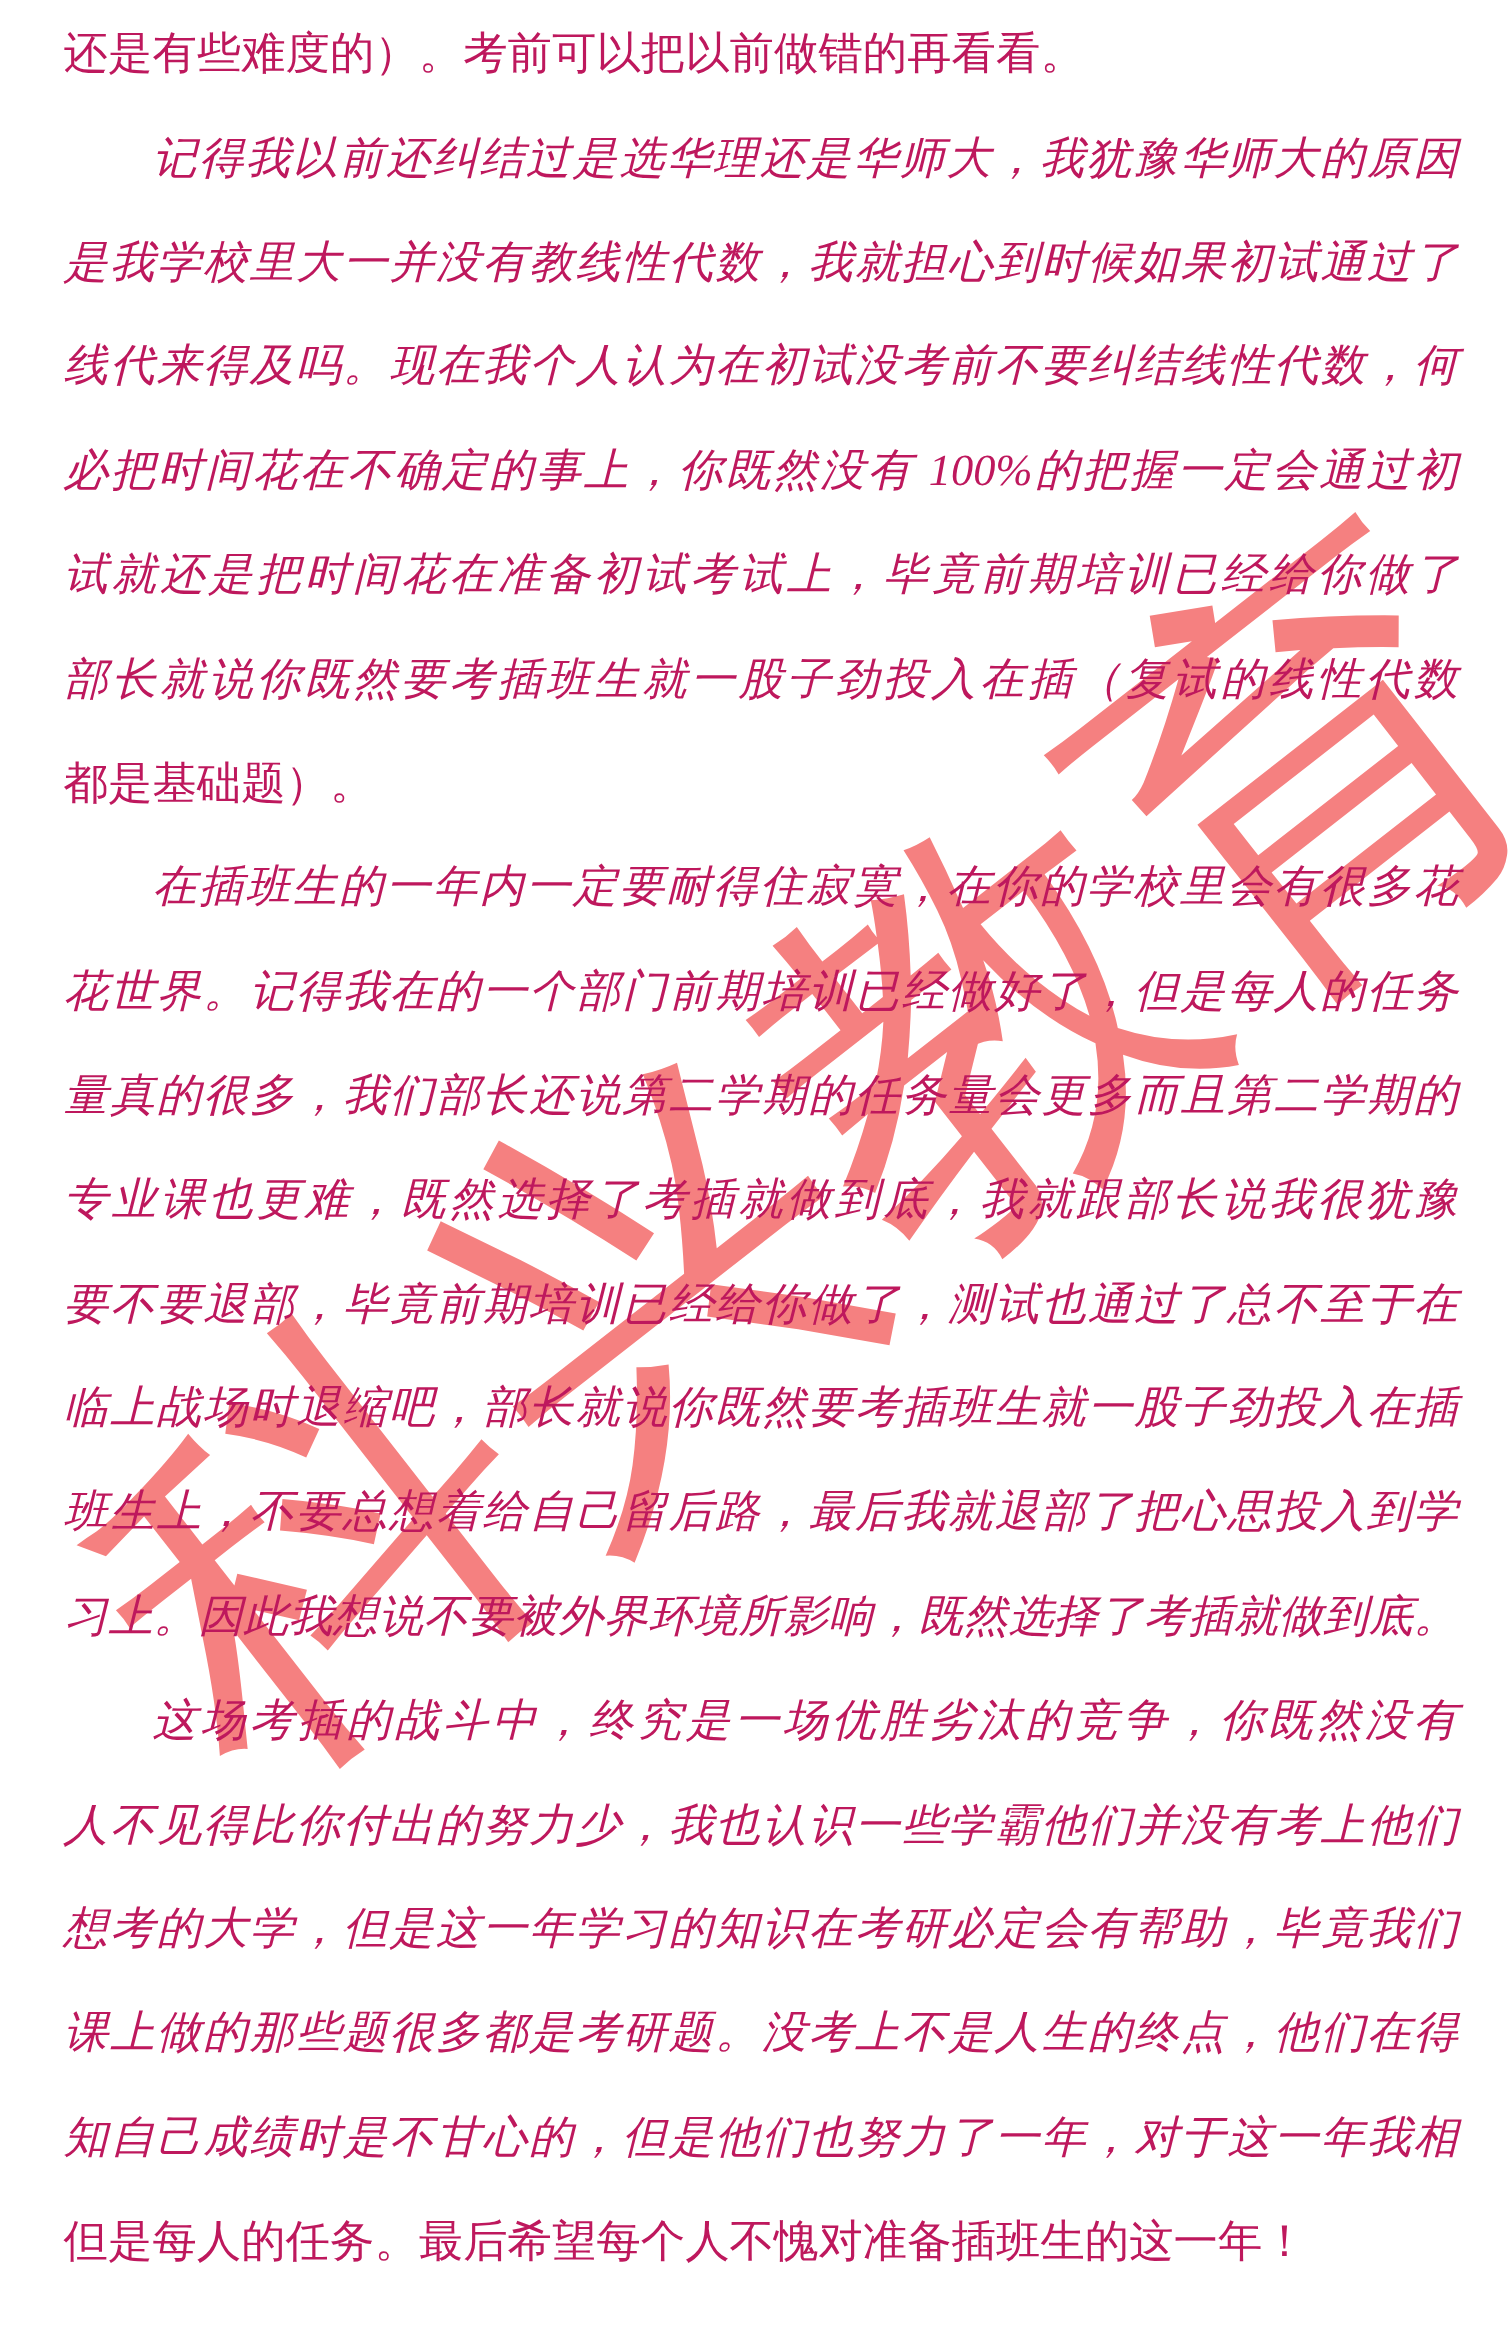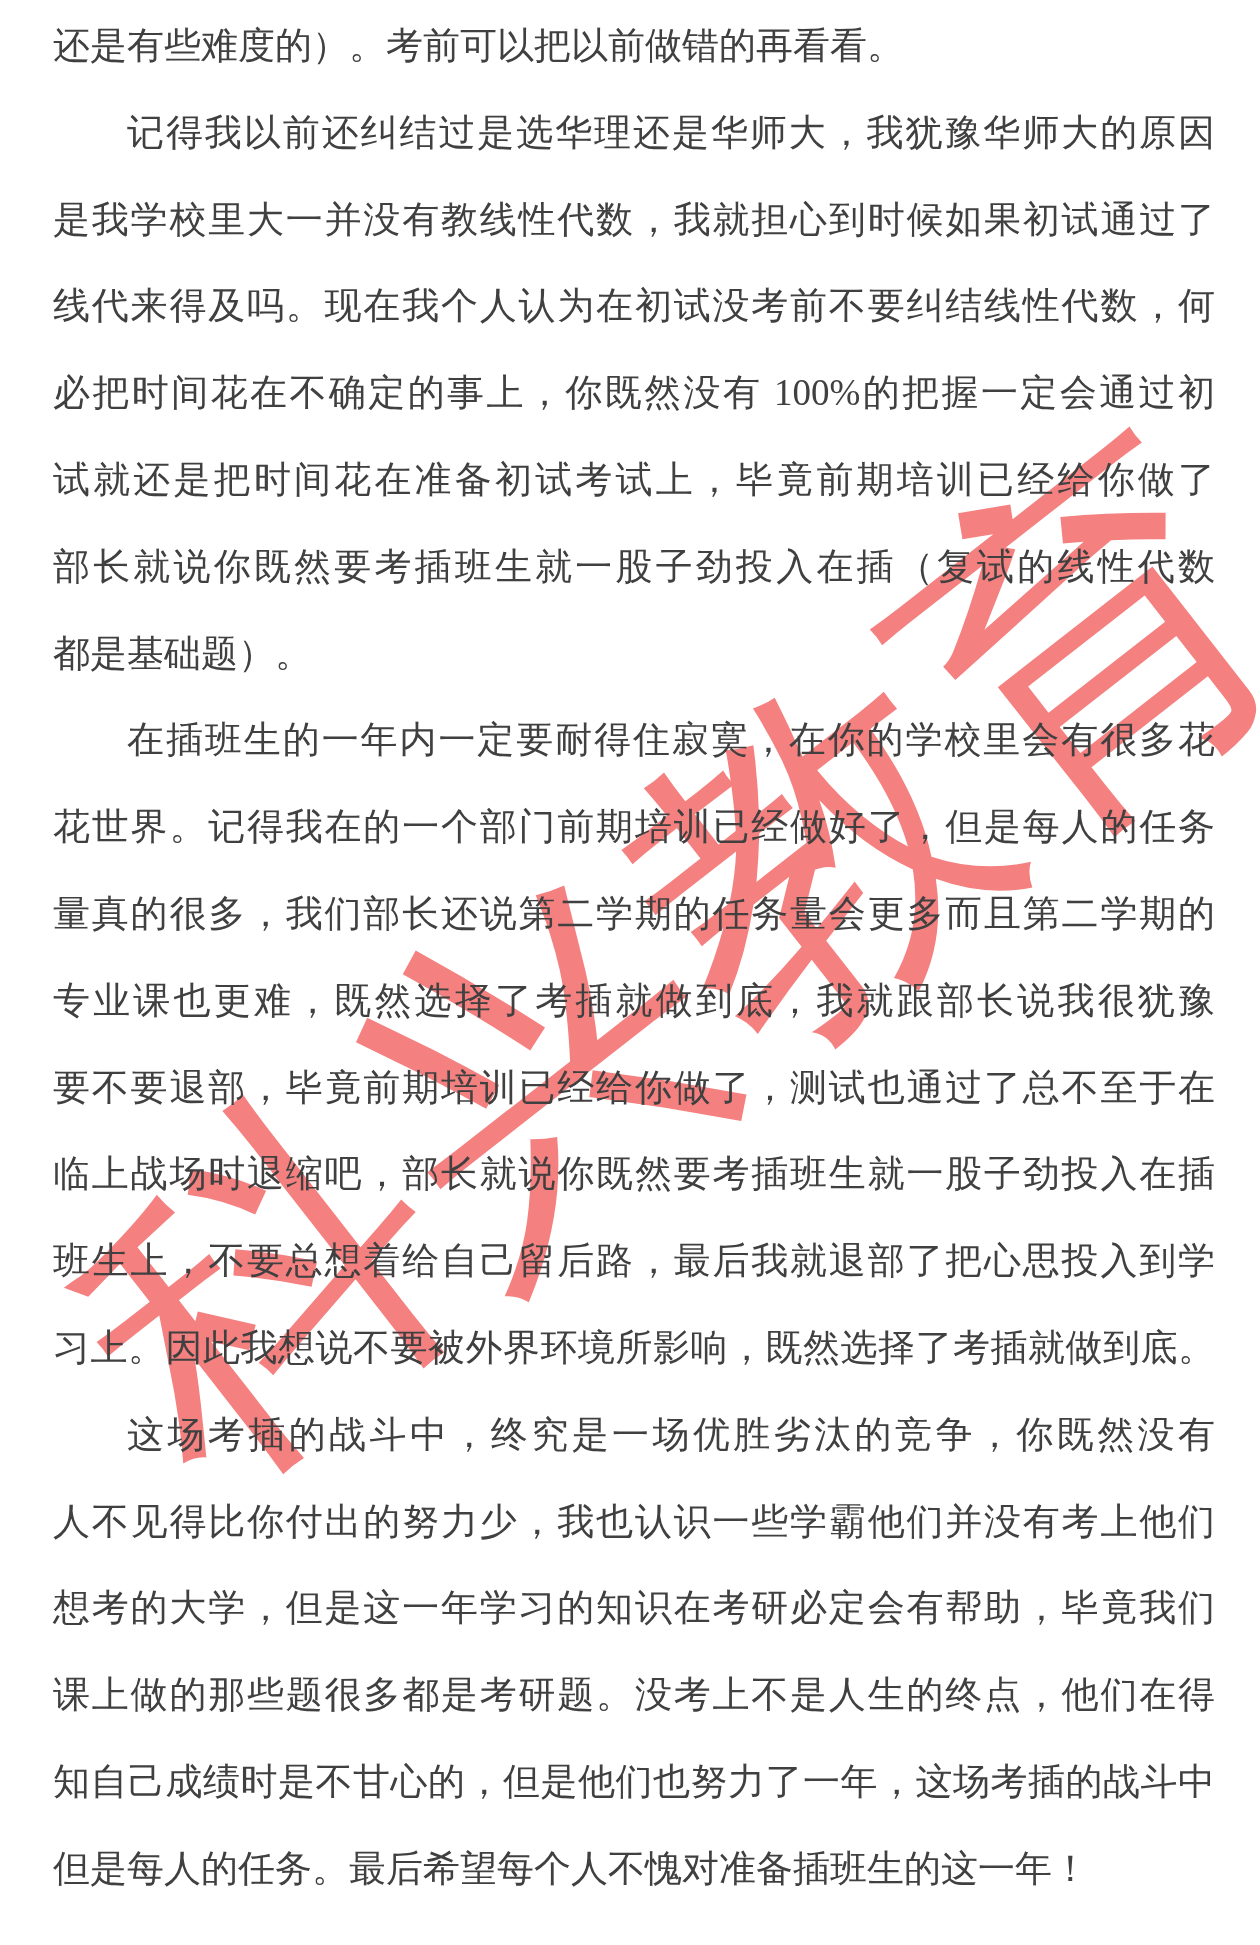--- a/index.html
+++ b/index.html
@@ -45,47 +45,48 @@
   .line {
     height: 86.8px;
     line-height: 86.8px;
     white-space: nowrap;
     overflow: visible;
   }
   .line.j {
     white-space: normal;
     text-align: justify;
     text-align-last: justify;
+    font-style: italic;
   }
   .line.ind {
     text-indent: 2em;
   }
 </style>
 </head>
 <body style="background: rgb(255, 255, 255);">
 
 <div class="page">
   <div class="watermark" style="color: rgb(245, 128, 128); transform: translate(-50%, -50%) rotate(-38deg);">科兴教育</div>
-  <div class="text-layer" style="color: #404040;">
+  <div class="text-layer" style="color: #be185d;">
       <div class="line">还是有些难度的）。考前可以把以前做错的再看看。</div>
       <div class="line j ind">记得我以前还纠结过是选华理还是华师大，我犹豫华师大的原因</div>
       <div class="line j">是我学校里大一并没有教线性代数，我就担心到时候如果初试通过了</div>
       <div class="line j">线代来得及吗。现在我个人认为在初试没考前不要纠结线性代数，何</div>
       <div class="line j">必把时间花在不确定的事上，你既然没有 100%的把握一定会通过初</div>
       <div class="line j">试就还是把时间花在准备初试考试上，毕竟前期培训已经给你做了</div>
       <div class="line j">部长就说你既然要考插班生就一股子劲投入在插（复试的线性代数</div>
       <div class="line">都是基础题）。</div>
       <div class="line j ind">在插班生的一年内一定要耐得住寂寞，在你的学校里会有很多花</div>
       <div class="line j">花世界。记得我在的一个部门前期培训已经做好了，但是每人的任务</div>
       <div class="line j">量真的很多，我们部长还说第二学期的任务量会更多而且第二学期的</div>
       <div class="line j">专业课也更难，既然选择了考插就做到底，我就跟部长说我很犹豫</div>
       <div class="line j">要不要退部，毕竟前期培训已经给你做了，测试也通过了总不至于在</div>
       <div class="line j">临上战场时退缩吧，部长就说你既然要考插班生就一股子劲投入在插</div>
       <div class="line j">班生上，不要总想着给自己留后路，最后我就退部了把心思投入到学</div>
       <div class="line j">习上。因此我想说不要被外界环境所影响，既然选择了考插就做到底。</div>
       <div class="line j ind">这场考插的战斗中，终究是一场优胜劣汰的竞争，你既然没有</div>
       <div class="line j">人不见得比你付出的努力少，我也认识一些学霸他们并没有考上他们</div>
       <div class="line j">想考的大学，但是这一年学习的知识在考研必定会有帮助，毕竟我们</div>
       <div class="line j">课上做的那些题很多都是考研题。没考上不是人生的终点，他们在得</div>
-      <div class="line j">知自己成绩时是不甘心的，但是他们也努力了一年，这场考插的战斗中</div>
+      <div class="line j">知自己成绩时是不甘心的，但是他们也努力了一年，对于这一年我相</div>
       <div class="line">但是每人的任务。最后希望每个人不愧对准备插班生的这一年！</div>
     </div>
 </div>
 
 </body></html>

